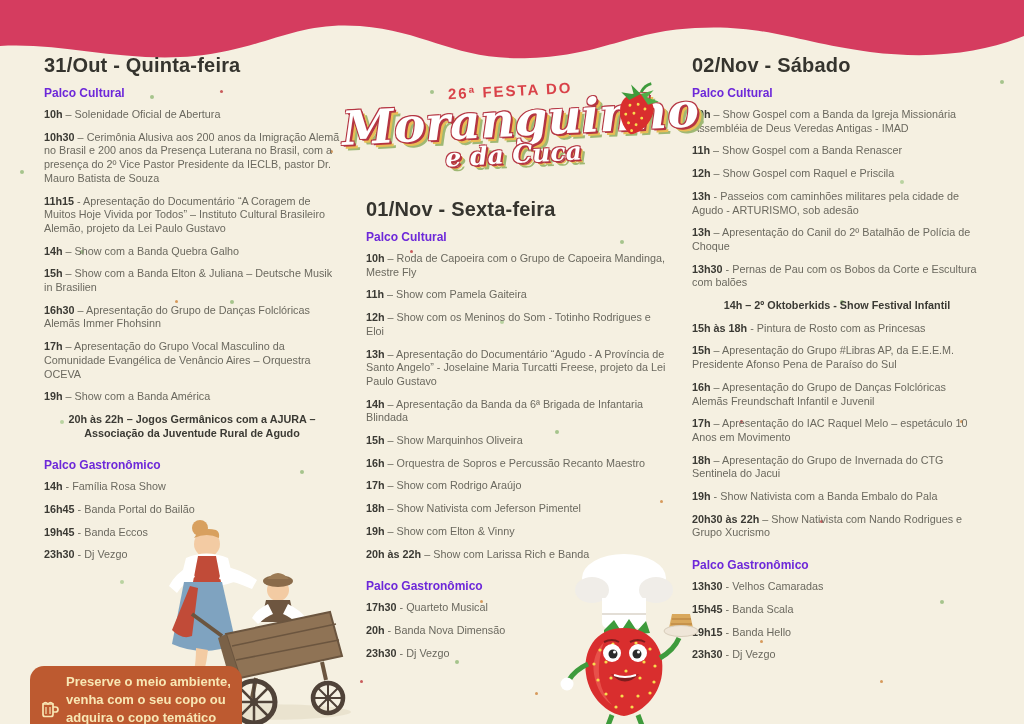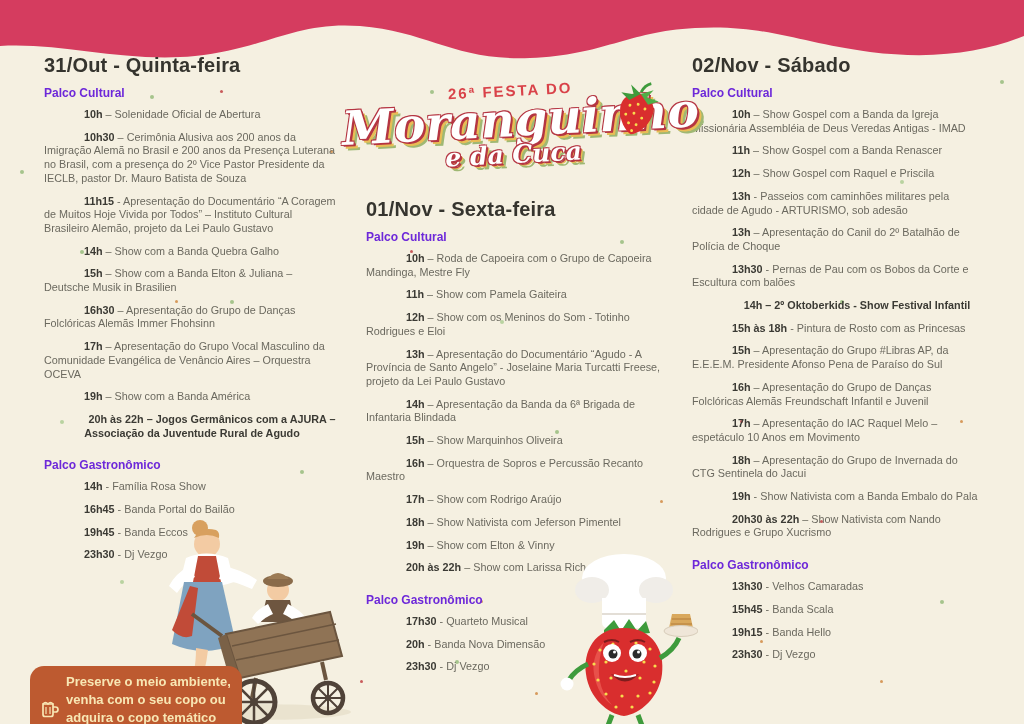--- a/index.html
+++ b/index.html
@@ -56,21 +56,21 @@
   .logo-berry{position:absolute;left:608px;top:78px;width:58px;height:62px;z-index:4;transform:rotate(14deg);}
   
   .day-col{position:absolute;z-index:2;}
   .col-a{left:44px;top:54px;width:296px;}
   .col-b{left:366px;top:198px;width:304px;}
   .col-c{left:692px;top:54px;width:290px;}
   .day-heading{font-size:20px;font-weight:800;margin:0 0 9px;color:#35342E;letter-spacing:.2px;}
   .section-title{font-size:12px;font-weight:800;margin:0 0 8px;color:#6d28d9;}
   .section + .section{margin-top:18px;}
   .event{margin:0 0 9px;font-size:10.8px;line-height:1.27;color:#6B695F;}
-  .event .time{font-weight:bold;color:#3B3A34;margin-left:40px;}
+  .event .time{font-weight:bold;color:#3B3A34;}
   .event.bold{font-weight:bold;color:#3B3A34;text-align:center;}
   
   .eco-badge{
     position:absolute;left:30px;top:666px;width:168px;z-index:5;
     background:#BD5A30;border-radius:14px;padding:7px 8px 7px 36px;
     color:#F8E7B4;font-size:13px;font-weight:bold;line-height:1.4;
   }
   .eco-badge svg{position:absolute;left:9px;top:50%;margin-top:-11px;}
   
   .wheelbarrow{position:absolute;left:126px;top:516px;width:232px;height:208px;z-index:4;}

